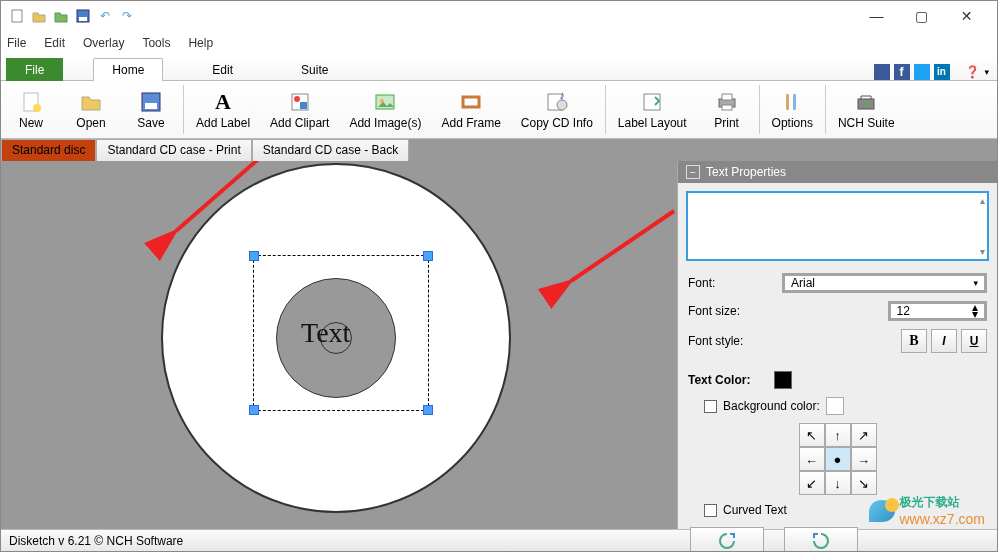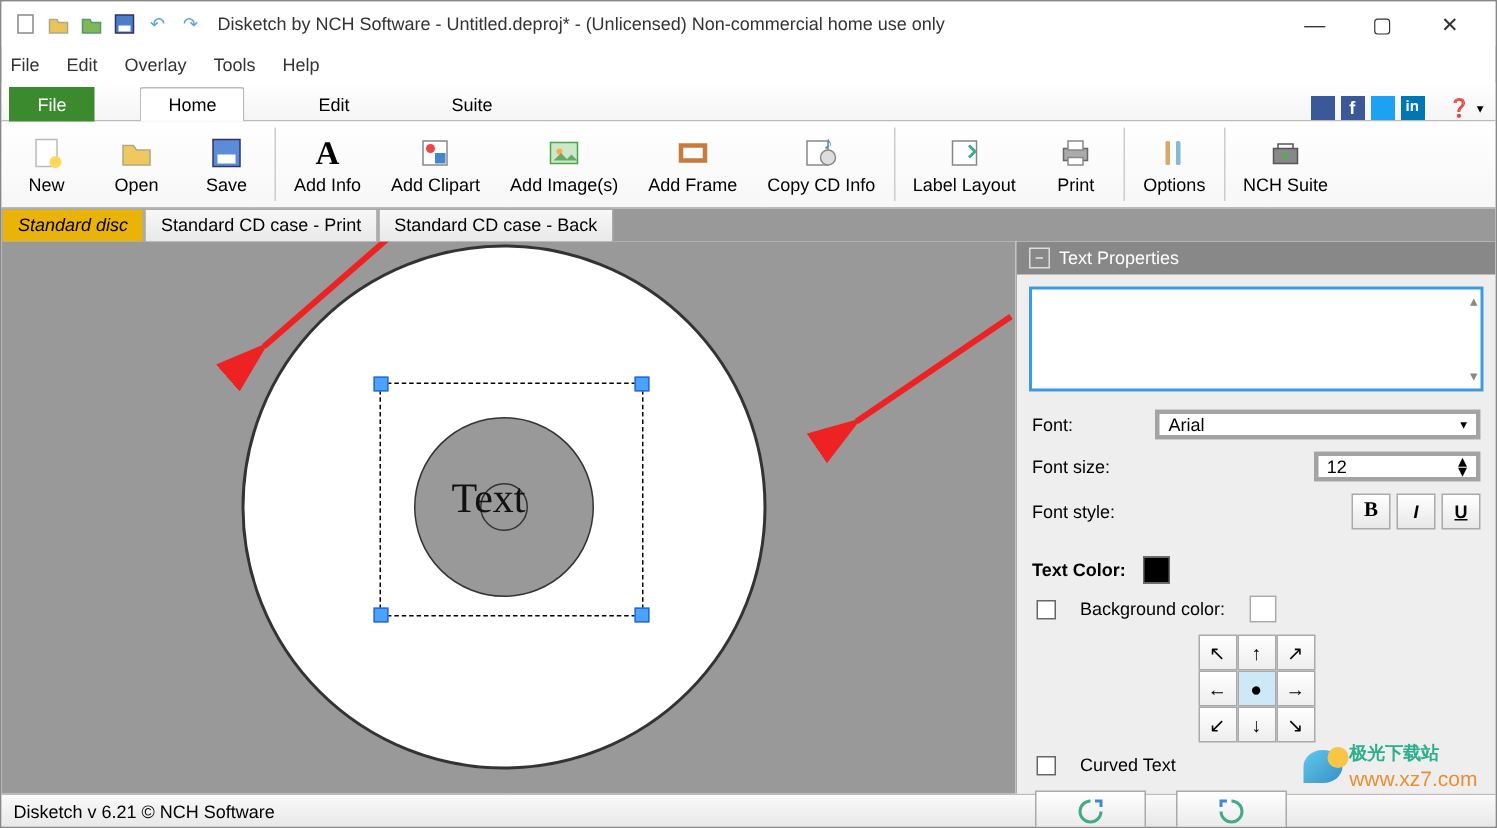--- a/index.html
+++ b/index.html
@@ -17,51 +17,51 @@
 .rtab.file{background:#3b8a2e;color:#fff;margin-left:5px;}
 .rtab.active{background:#fff;border-color:#bbb;border-radius:2px 2px 0 0;}
 .ribbon-right{margin-left:auto;display:flex;gap:4px;align-items:center;padding-right:8px;}
 .socicon{width:16px;height:16px;display:inline-block;}
 .ribbon-body{height:58px;display:flex;border-bottom:1px solid #bbb;background:linear-gradient(#fff,#f7f7f7);}
 .rbtn{display:flex;flex-direction:column;align-items:center;justify-content:center;padding:4px 10px;min-width:60px;gap:2px;}
 .rbtn .ico{width:24px;height:24px;display:flex;align-items:center;justify-content:center;}
 .rsep{width:1px;background:#ccc;margin:4px 2px;}
 .doctabs{height:22px;display:flex;background:#999;}
 .doctab{padding:3px 10px;border:1px solid #aaa;border-bottom:none;background:linear-gradient(#f8f8f8,#e8e8e8);margin-right:0;}
-.doctab.active{background:#eab308;font-style:italic;}
+.doctab.active{background:#c2410c;}
 .workspace{display:flex;height:calc(100% - 30px - 24px - 26px - 58px - 22px - 22px);}
 .canvas{flex:1;background:#999;position:relative;overflow:hidden;}
 .disc{position:absolute;left:160px;top:2px;width:350px;height:350px;border-radius:50%;background:#fff;border:2px solid #333;}
 .disc-center-outer{position:absolute;left:50%;top:50%;width:120px;height:120px;margin:-60px 0 0 -60px;border-radius:50%;background:#999;border:1px solid #333;}
 .disc-center-inner{position:absolute;left:50%;top:50%;width:32px;height:32px;margin:-16px 0 0 -16px;border-radius:50%;background:#999;border:1px solid #333;}
 .selection{position:absolute;left:252px;top:94px;width:176px;height:156px;border:1.5px dashed #000;}
 .handle{position:absolute;width:10px;height:10px;background:#4aa3ff;border:1px solid #2a6bd4;}
 .handle.tl{left:-5px;top:-5px;}
 .handle.tr{right:-5px;top:-5px;}
 .handle.bl{left:-5px;bottom:-5px;}
 .handle.br{right:-5px;bottom:-5px;}
 .canvas-text{position:absolute;left:300px;top:156px;font:28px "Times New Roman",serif;color:#111;}
 .props{width:320px;background:#eee;border-left:1px solid #aaa;position:relative;}
 .props-header{background:#888;color:#fff;padding:4px 8px;display:flex;align-items:center;gap:6px;}
 .props-header .collapse{width:14px;height:14px;border:1px solid #ddd;display:flex;align-items:center;justify-content:center;font-size:10px;}
 .textbox{margin:8px;height:70px;background:#fff;border:2px solid #3a9be0;position:relative;}
 .textbox .sbup{position:absolute;right:2px;top:2px;font-size:10px;color:#888;}
 .textbox .sbdn{position:absolute;right:2px;bottom:2px;font-size:10px;color:#888;}
-.prop-row{display:flex;align-items:center;padding:4px 10px;gap:12px;}
+.prop-row{display:flex;align-items:center;padding:4px 10px;gap:24px;}
 .prop-row label{width:70px;}
 .sel,.num{flex:1;background:#fff;border:3px solid #a3a3a3;padding:2px 6px;height:20px;display:flex;align-items:center;justify-content:space-between;}
 .num{max-width:130px;}
 .colorbox{width:18px;height:18px;background:#000;border:1px solid #666;}
 .bgcolorbox{width:18px;height:18px;background:#fff;border:1px solid #aaa;}
 .styles{display:flex;gap:4px;margin-left:auto;}
 .stylebtn{width:26px;height:24px;border:1px solid #aaa;background:linear-gradient(#fff,#e8e8e8);display:flex;align-items:center;justify-content:center;font:bold 14px "Times New Roman",serif;}
 .align-grid{display:grid;grid-template-columns:repeat(3,26px);grid-template-rows:repeat(3,24px);gap:0;margin:4px auto;width:78px;}
 .align-cell{border:1px solid #aaa;background:linear-gradient(#fff,#eee);display:flex;align-items:center;justify-content:center;font-size:13px;}
 .align-cell.center{background:#cfe8f7;}
-.cb{display:flex;align-items:center;gap:16px;padding:4px 13px;}
+.cb{display:flex;align-items:center;gap:6px;padding:4px 26px;}
 .cb .box{width:13px;height:13px;border:1px solid #666;background:#fff;}
 .statusbar{height:22px;border-top:1px solid #bbb;display:flex;align-items:center;padding:0 8px;background:linear-gradient(#fafafa,#e8e8e8);}
 .watermark{position:absolute;right:12px;bottom:24px;font-size:13px;color:#3a8;display:flex;align-items:center;gap:4px;opacity:.95;}
 .watermark .logo{width:26px;height:22px;border-radius:50% 50% 50% 0;background:linear-gradient(135deg,#5cc6e8,#2a8cc8);position:relative;}
 .watermark .logo::after{content:"";position:absolute;right:-4px;top:-2px;width:14px;height:14px;border-radius:50%;background:#f9c23a;}
 .btn-group{display:flex;gap:20px;padding:6px 12px;}
 .bigbtn{width:74px;height:28px;border:1px solid #aaa;background:linear-gradient(#fff,#e8e8e8);display:flex;align-items:center;justify-content:center;}
 </style>
 </head>
 <body>
@@ -85,21 +85,20 @@
       </span>
     <span>
         <svg width="14" height="14">
           <rect x="1" y="1" width="12" height="12" fill="#4a7ec8" stroke="#336"></rect>
           <rect x="3" y="8" width="8" height="4" fill="#fff"></rect>
         </svg>
       </span>
     <span style="color:#5aa5d8;">↶</span>
     <span style="color:#5aa5d8;">↷</span>
   </div>
-  <div class="title">Disketch by NCH Software - Untitled.deproj* - (Unlicensed) Non-commercial home use only</div>
   <div class="spacer"></div>
   <div class="winbtn">—</div>
   <div class="winbtn">▢</div>
   <div class="winbtn">✕</div>
 </div>
 
 <div class="menubar">
   <span>File</span>
   <span>Edit</span>
   <span>Overlay</span>
@@ -146,21 +145,21 @@
         <svg width="22" height="22">
           <rect x="2" y="2" width="18" height="18" fill="#5a8cd8" stroke="#336"></rect>
           <rect x="5" y="12" width="12" height="6" fill="#fff"></rect>
         </svg>
       </div>
     <span>Save</span>
   </div>
   <div class="rsep"></div>
   <div class="rbtn">
     <div class="ico" style="font:bold 22px 'Times New Roman',serif;">A</div>
-    <span>Add Info</span>
+    <span>Add Label</span>
   </div>
   <div class="rbtn">
     <div class="ico">
         <svg width="22" height="22">
           <rect x="3" y="3" width="16" height="16" fill="#fff" stroke="#888"></rect>
           <circle cx="8" cy="8" r="3" fill="#e44"></circle>
           <rect x="11" y="11" width="7" height="7" fill="#48c"></rect>
         </svg>
       </div>
     <span>Add Clipart</span>

